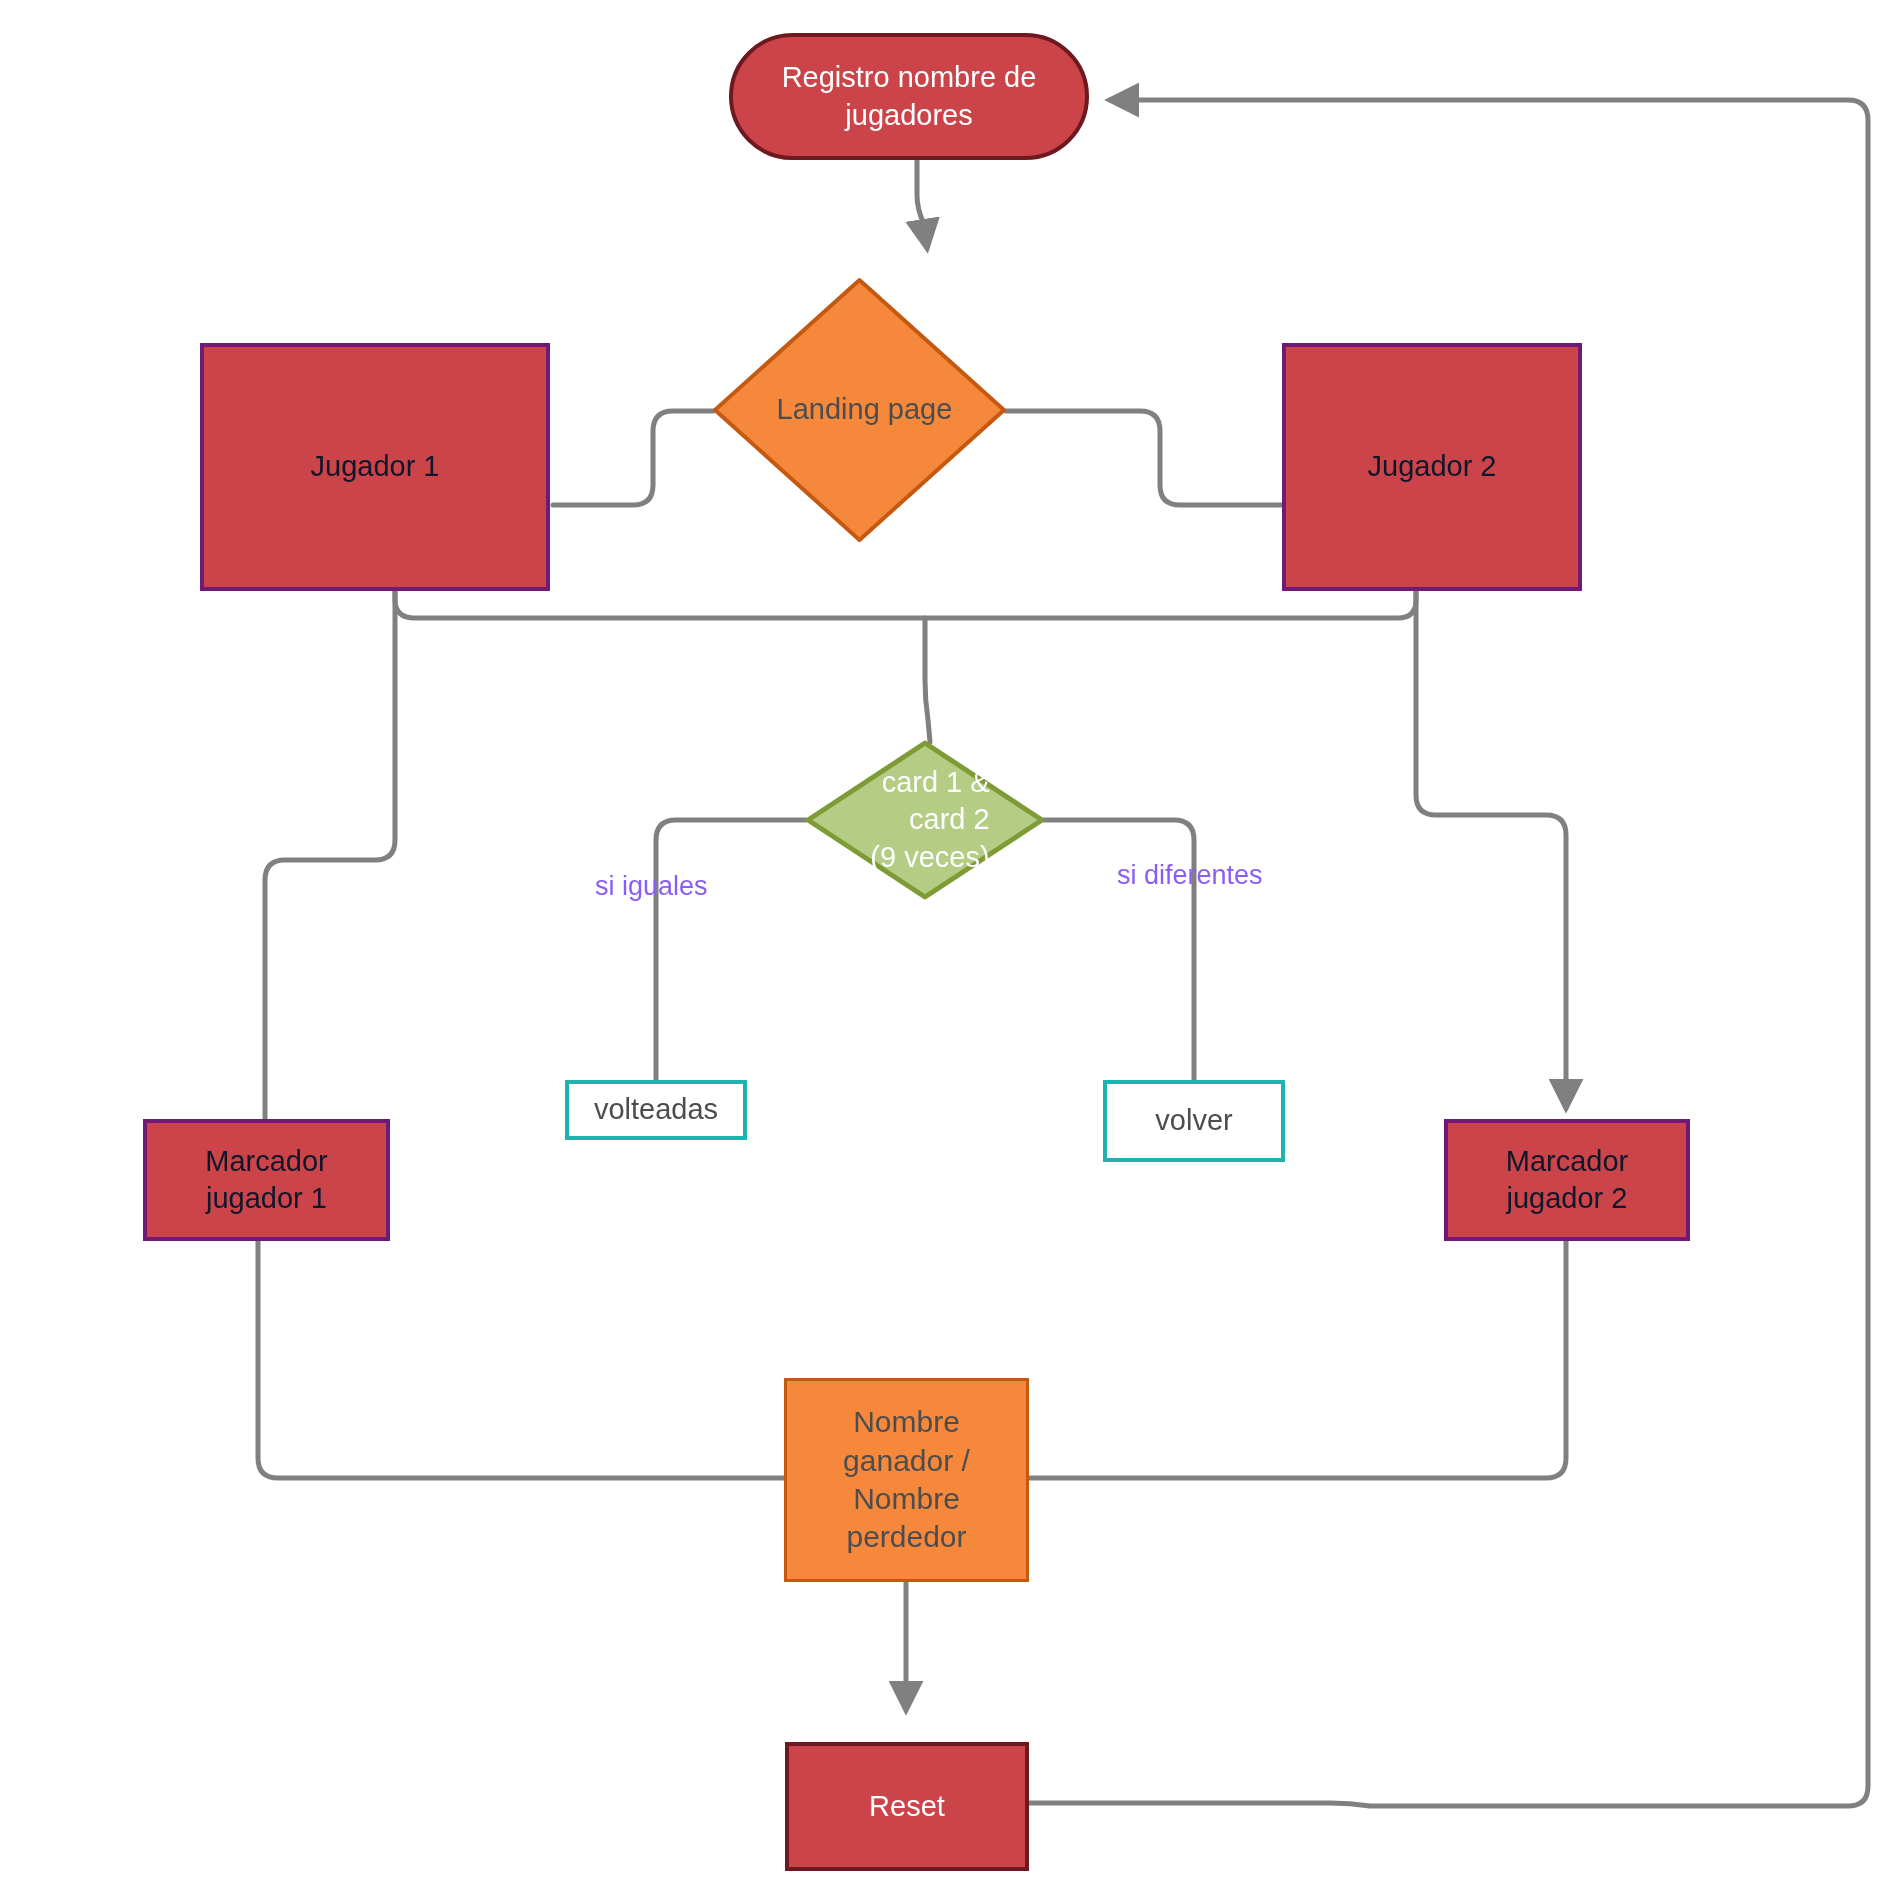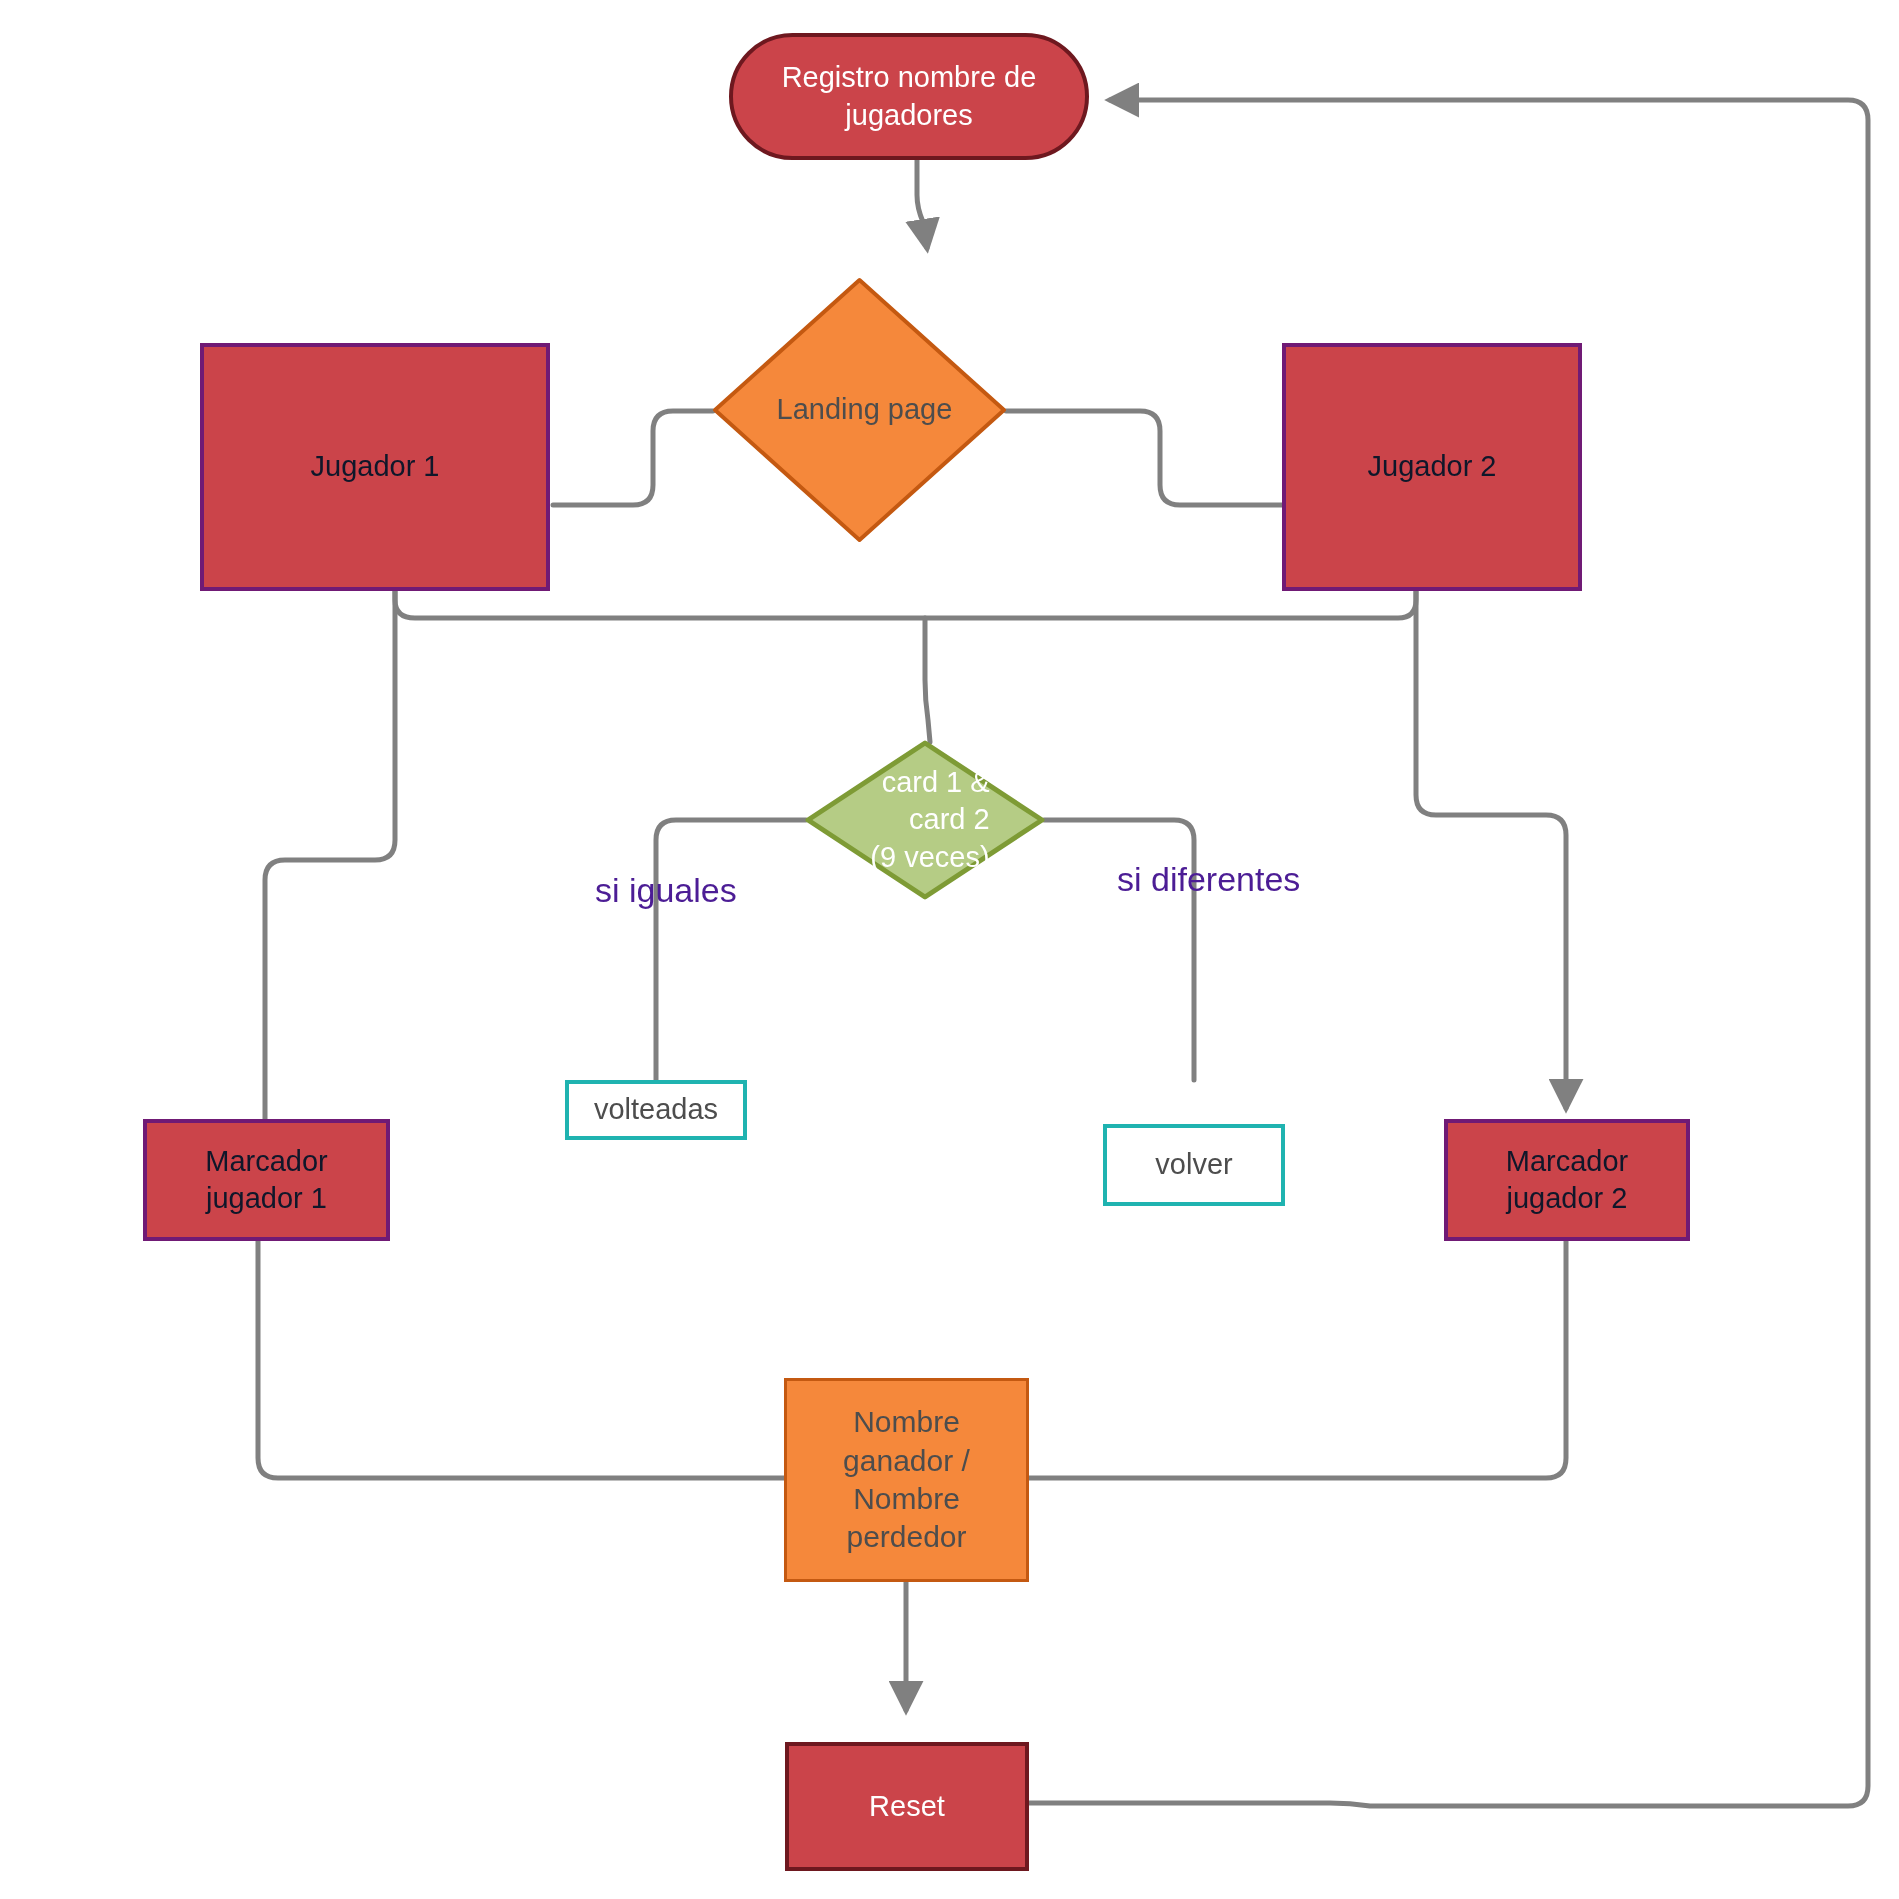--- a/index.html
+++ b/index.html
@@ -83,22 +83,22 @@
     display: flex;
     align-items: center;
     justify-content: center;
     text-align: right;
     line-height: 1.28;
     white-space: pre-line;
     font-size: 29px;
   }
   .edge-label {
     position: absolute;
-    color: #4c1d95;
-    font-size: 34px;
+    color: #8b5cf6;
+    font-size: 27px;
     white-space: nowrap;
   }
 </style>
 </head>
 <body>
 
 <div id="canvas">
 
   <svg class="edges" viewBox="0 0 1899 1899" xmlns="http://www.w3.org/2000/svg">
     <defs>
@@ -171,21 +171,21 @@
   </div>
 
   <div class="edge-label" style="left:1117px; top:860px;">
     <span>si diferentes</span>
   </div>
 
   <div class="node node-rect-teal" style="left:565px; top:1080px; width:182px; height:60px;">
     <span>volteadas</span>
   </div>
 
-  <div class="node node-rect-teal" style="left:1103px; top:1080px; width:182px; height:82px;margin-top:44px;">
+  <div class="node node-rect-teal" style="left:1103px; top:1080px; width:182px; height:82px;">
     <span>volver</span>
   </div>
 
   <div class="node node-rect-red" style="left:143px; top:1119px; width:247px; height:122px;">
     <span>Marcador
 jugador 1</span>
   </div>
 
   <div class="node node-rect-red" style="left:1444px; top:1119px; width:246px; height:122px;">
     <span>Marcador

